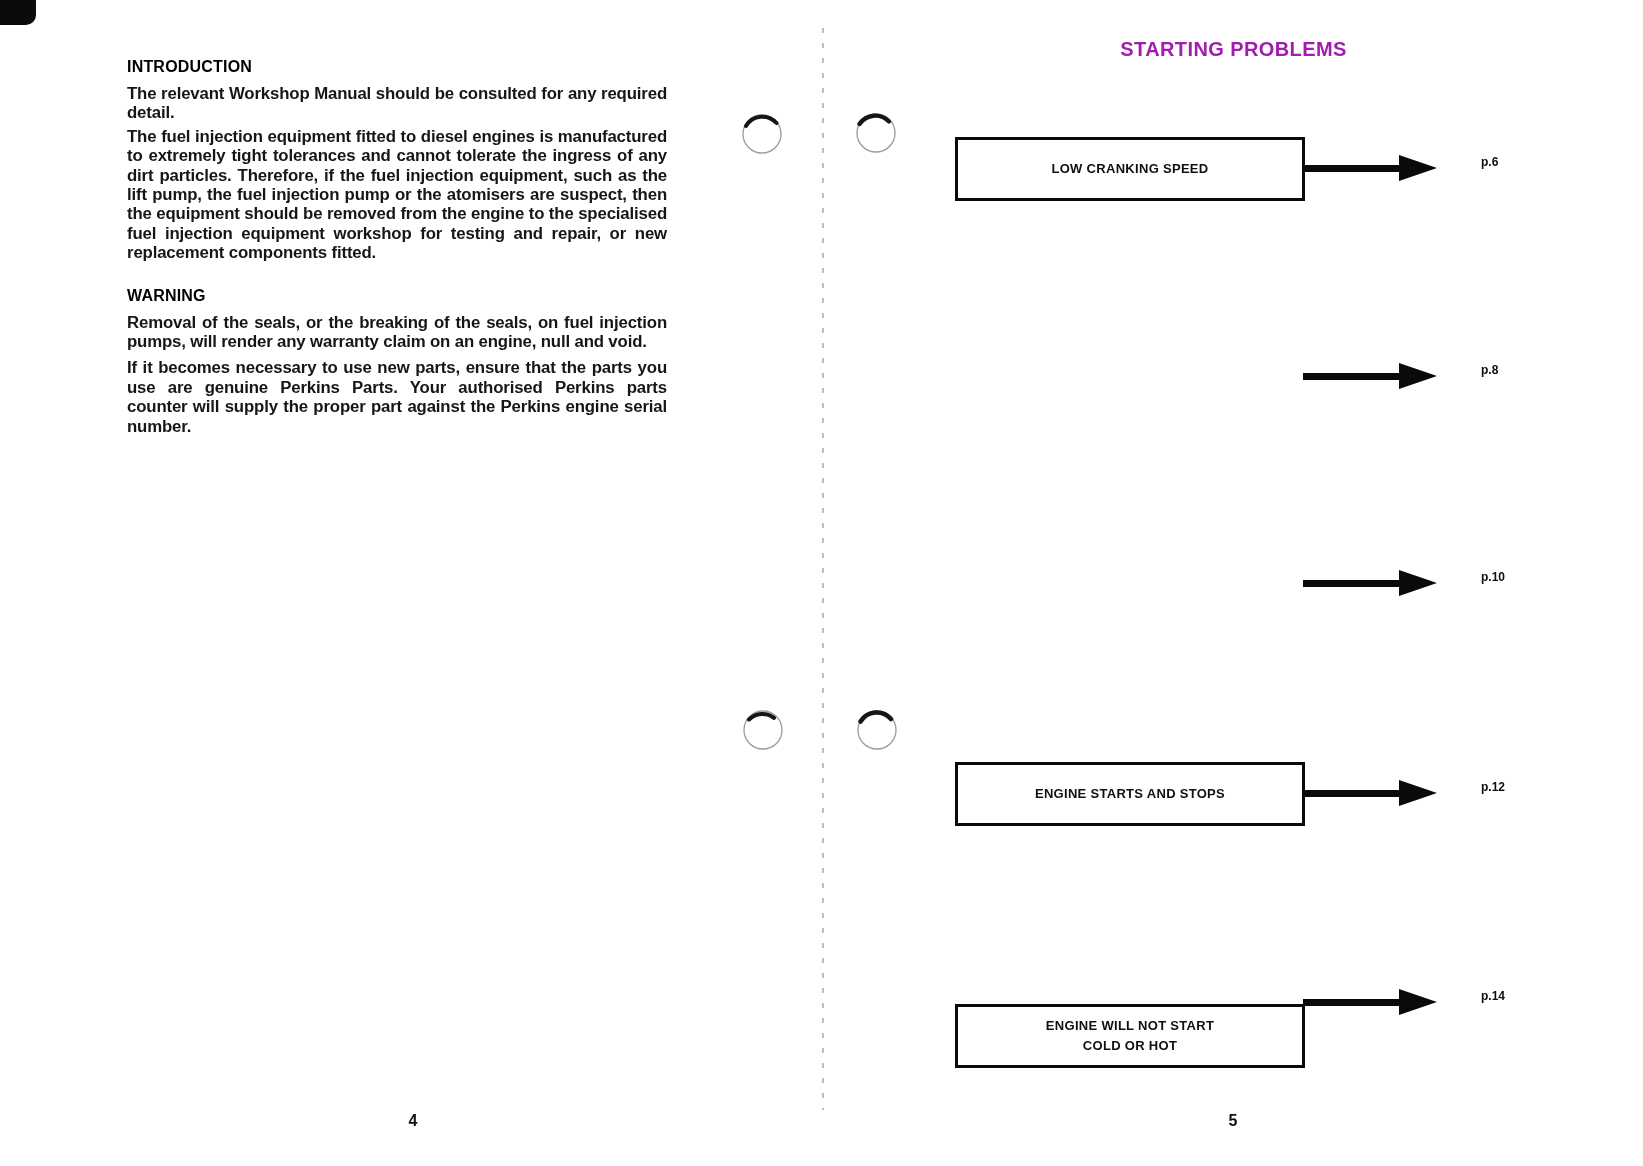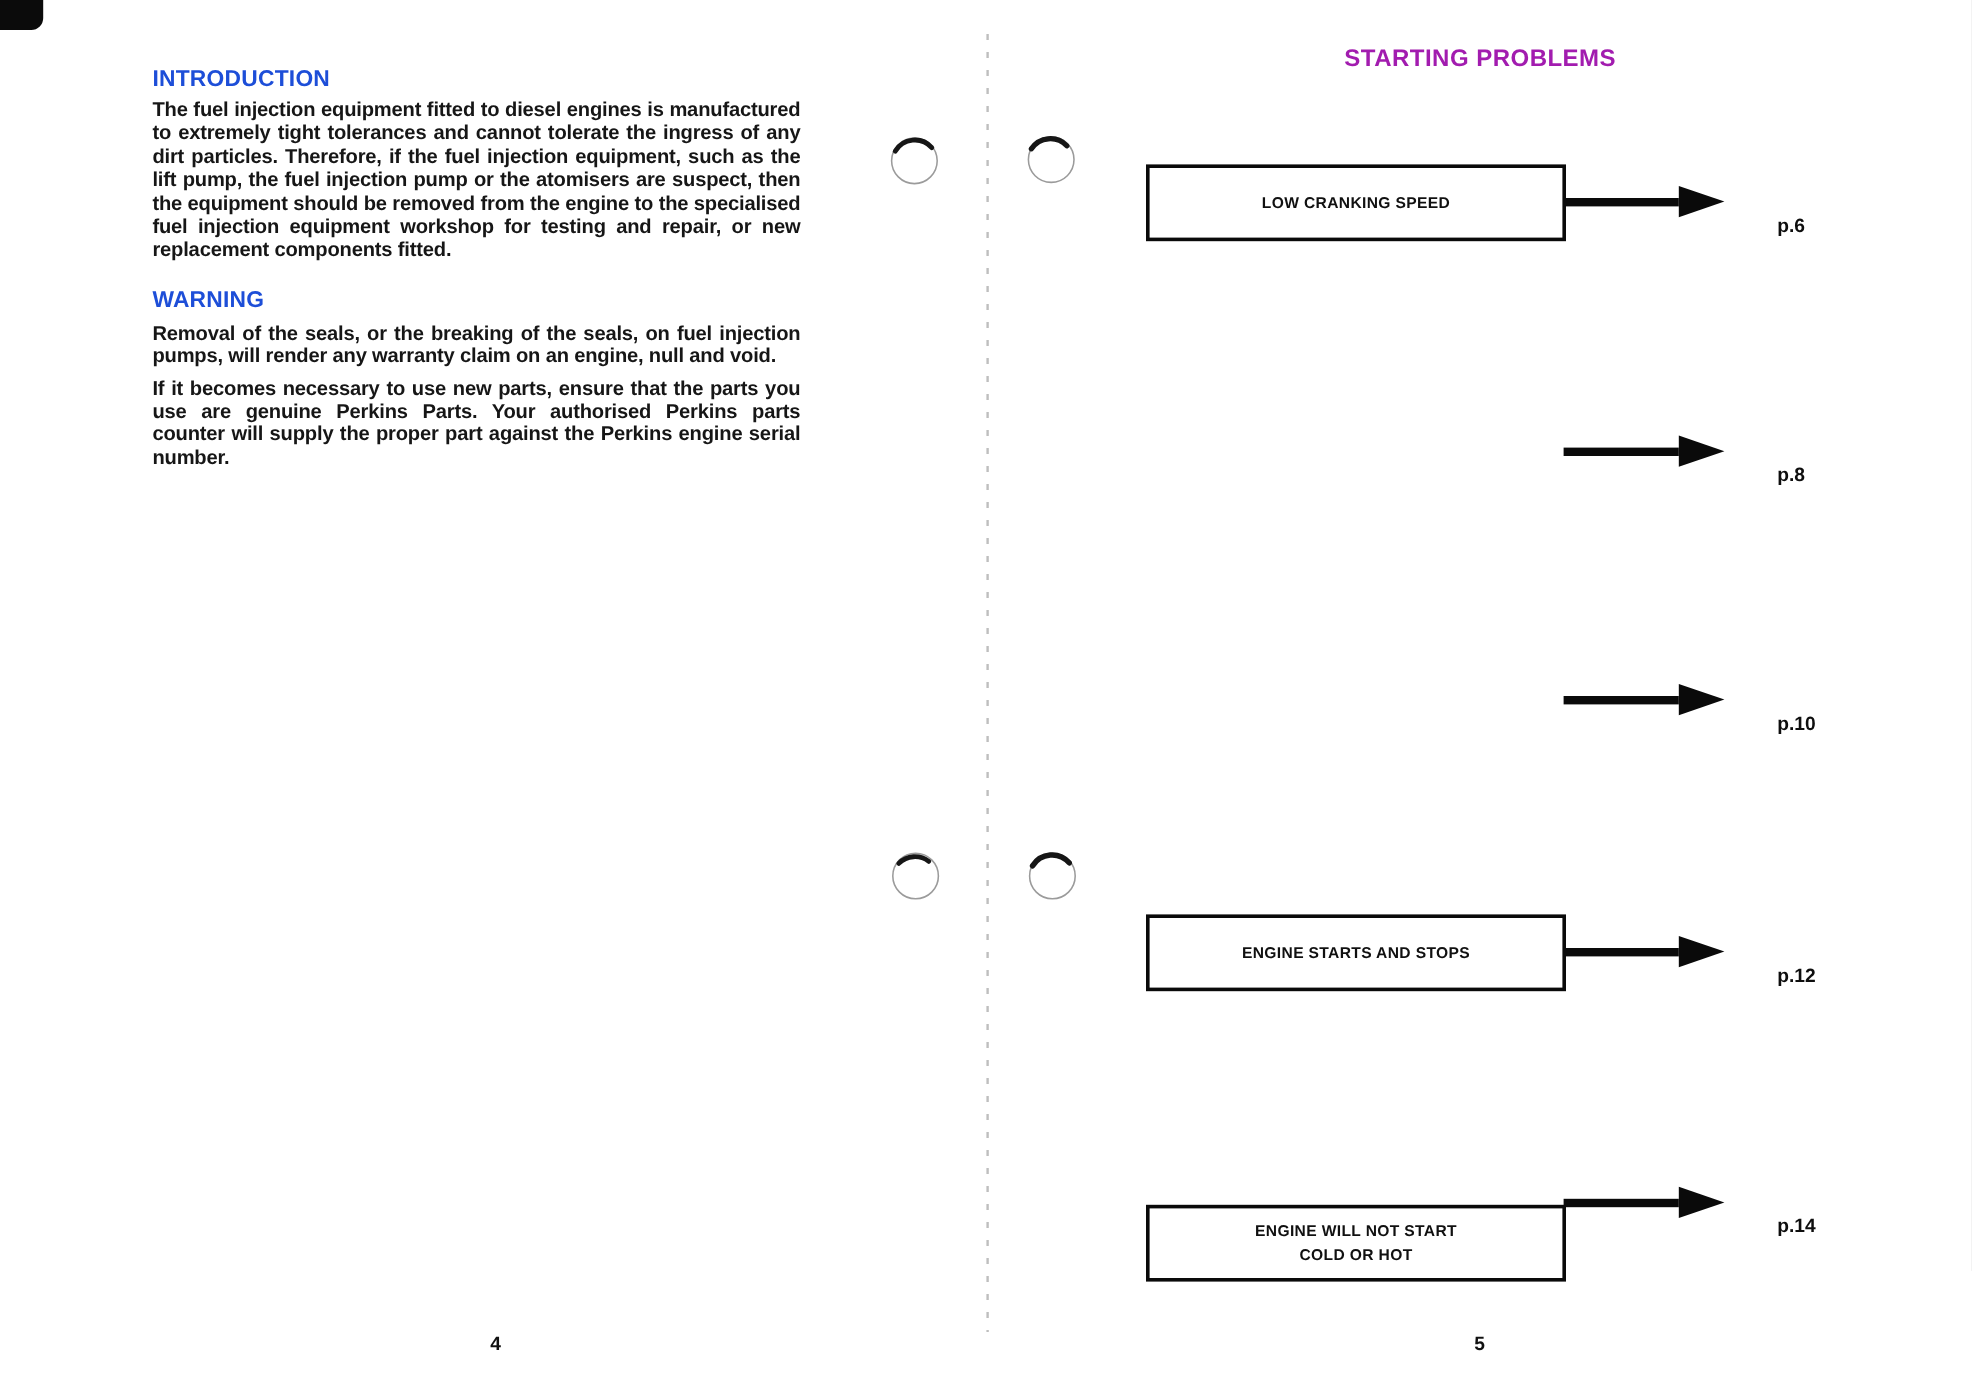--- a/index.html
+++ b/index.html
@@ -24,21 +24,21 @@
   }
   
   .hole{position:absolute;width:44px;height:44px;}
   
   .left-col{
     position:absolute;left:127px;top:56px;width:540px;
     font-size:16.8px;line-height:19.4px;font-weight:bold;
     letter-spacing:-0.15px;
   }
   .left-col h2{
-    font-size:19px;line-height:22px;margin:0;letter-spacing:.2px;color:#1d4ed8;
+    font-size:16px;line-height:22px;margin:0;letter-spacing:.2px;color:#000000;
   }
   .left-col p{
     margin:0;text-align:justify;color:#161616;
   }
   .p1{margin-top:9px !important;}
   .p2{margin-top:6px !important;}
   .p3{margin-top:4px !important;}
   .h-warning{margin-top:22px !important;}
   .p4{margin-top:6px !important;}
   .p5{margin-top:80px !important;}
@@ -71,37 +71,38 @@
   }
   .arrow-shaft{flex:1 1 auto;height:7px;background:#0a0a0a;}
   .arrow-head{
     width:0;height:0;flex:0 0 auto;
     border-top:13px solid transparent;
     border-bottom:13px solid transparent;
     border-left:38px solid #0a0a0a;
   }
   .page-ref{
     position:absolute;left:1481px;width:70px;
-    font-size:16px;font-weight:bold;color:#0e0e0e;margin-top:25px;
+    font-size:12px;font-weight:bold;color:#0e0e0e;
   }
   .b1{top:137px;}  .a1{top:155px;} .r1{top:155px;}
   .b2{top:345px;}  .a2{top:363px;} .r2{top:363px;}
   .b3{top:552px;}  .a3{top:570px;} .r3{top:570px;}
   .b4{top:762px;}  .a4{top:780px;} .r4{top:780px;}
   .b5{top:1004px;}  .a5{top:989px;} .r5{top:989px;}
 </style>
 </head>
 <body>
 
 <div class="spread">
 
   <div class="corner-mark"></div>
 
   <div class="left-col">
     <h2>INTRODUCTION</h2>
+    <p class="p2">The relevant Workshop Manual should be consulted for any required detail.</p>
     <p class="p3">The fuel injection equipment fitted to diesel engines is manufactured to extremely tight tolerances and cannot tolerate the ingress of any dirt particles. Therefore, if the fuel injection equipment, such as the lift pump, the fuel injection pump or the atomisers are suspect, then the equipment should be removed from the engine to the specialised fuel injection equipment workshop for testing and repair, or new replacement components fitted.</p>
 
     <h2 class="h-warning">WARNING</h2>
     <p class="p4">Removal of the seals, or the breaking of the seals, on fuel injection pumps, will render any warranty claim on an engine, null and void.</p>
 
     <p class="p6">If it becomes necessary to use new parts, ensure that the parts you use are genuine Perkins Parts. Your authorised Perkins parts counter will supply the proper part against the Perkins engine serial number.</p>
   </div>
 
   <div class="page-num page-num-left">4</div>
 

